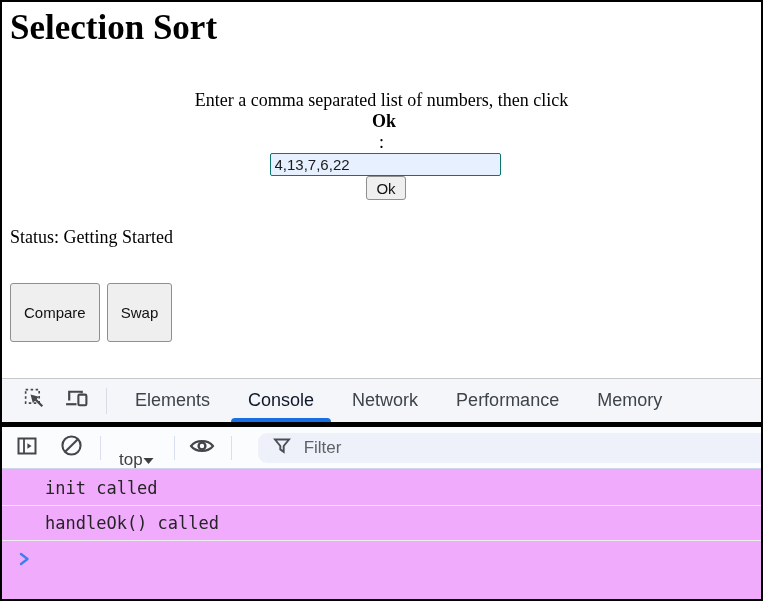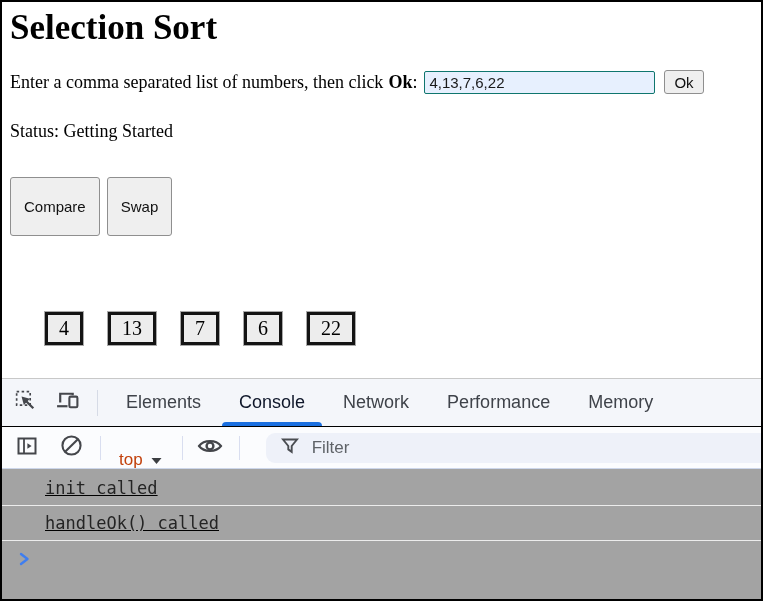--- a/index.html
+++ b/index.html
@@ -9,25 +9,25 @@
     border: 2px solid #000;
     background: #fff;
     overflow: hidden;
     font-family: "Liberation Serif", serif;
     color: #000;
   }
 
   
   .page { height: 376px; padding: 0 8px; overflow: hidden; }
   .page h1 {
-    margin: 6px 0 22px 0;
+    margin: 6px 0 42px 0;
     font-size: 35px; font-weight: bold;
     font-family: "Liberation Serif", serif;
   }
-  .prompt-row { display: flex; align-items: center; margin: 0 0 0 0; font-size: 18px; }
+  .prompt-row { display: flex; align-items: center; margin: 0 0 0 0; font-size: 18px; flex-direction: column; }
   .prompt-row b { margin-left: 5px; }
   .num-input {
     margin-left: 7px;
     width: 231px; height: 23px;
     background: #e7f0fe;
     border: 1px solid #0f766e; border-radius: 2px;
     font-family: "Liberation Sans", sans-serif; font-size: 15px;
     padding: 0 4px; color: #1a1a1a;
   }
   .btn {
@@ -53,22 +53,22 @@
   
   .devtools {
     height: 221px; border-top: 1px solid #c8c8c8;
     font-family: "Liberation Sans", sans-serif;
     display: flex; flex-direction: column;
   }
   .dt-tabbar {
     height: 48px; flex: 0 0 48px;
     background: #f4f6fa;
     display: flex; align-items: stretch;
-    padding-left: 10px; overflow: hidden;
-    border-bottom: 1px solid #000000;
+    padding-left: 19px; overflow: hidden;
+    border-bottom: 5px solid #000000;
   }
   .dt-iconbtn {
     align-self: center;
     width: 26px; height: 26px; display: flex; align-items: center; justify-content: center;
     color: #45474c;
   }
   .dt-iconbtn + .dt-iconbtn { margin-left: 16px; }
   .dt-vdiv { align-self: center; width: 1px; height: 26px; background: #d6dbe6; margin: 0 9px 0 17px; }
   .dt-tab {
     display: flex; align-items: center;
@@ -84,34 +84,34 @@
   .dt-toolbar {
     height: 42px; flex: 0 0 42px;
     background: #fbfcfe;
     border-bottom: 1px solid #ccd6ea;
     display: flex; align-items: center;
     padding: 0 0 0 12px;
   }
   .tb-vdiv { width: 1px; height: 24px; background: #d9def0; margin: 0 14px 0 16px; }
   .tb-iconbtn { width: 26px; height: 26px; display: flex; align-items: center; justify-content: center; color: #44464b; }
   .tb-iconbtn + .tb-iconbtn { margin-left: 18px; }
-  .context-select { display: flex; align-items: center; gap: 8px; color: #c2410c; font-size: 17px; padding: 0 4px; margin-top: 24px; }
+  .context-select { display: flex; align-items: center; gap: 0; color: #404040; font-size: 17px; padding: 0 4px; margin-top: 24px; }
   .filter-pill {
     flex: 1; height: 30px; margin-left: 12px; margin-right: 0;
     background: #eef1f9; border-radius: 9px 0 0 9px;
     display: flex; align-items: center; gap: 11px; padding-left: 15px;
     color: #4a4d52;
   }
   .filter-input {
     flex: 1; border: none; background: transparent; outline: none;
     font-family: "Liberation Sans", sans-serif; font-size: 17px; color: #000000;
   }
   .filter-input::placeholder { color: #5f6368; opacity: 1; }
 
-  .dt-console { flex: 1; background: #a3a3a3; padding-top: 2px; overflow: hidden; text-decoration: underline; }
+  .dt-console { flex: 1; background: #f0abfc; padding-top: 2px; overflow: hidden; }
   .console-msg {
     font-family: "DejaVu Sans Mono", monospace;
     font-size: 17px; color: #242424;
     padding: 7px 0 7px 43px;
     border-bottom: 1px solid #ececec;
   }
   .console-prompt { display: flex; align-items: center; padding: 10px 0 0 14px; color: #3f7ef0; }
 </style>
 </head>
 <body>

